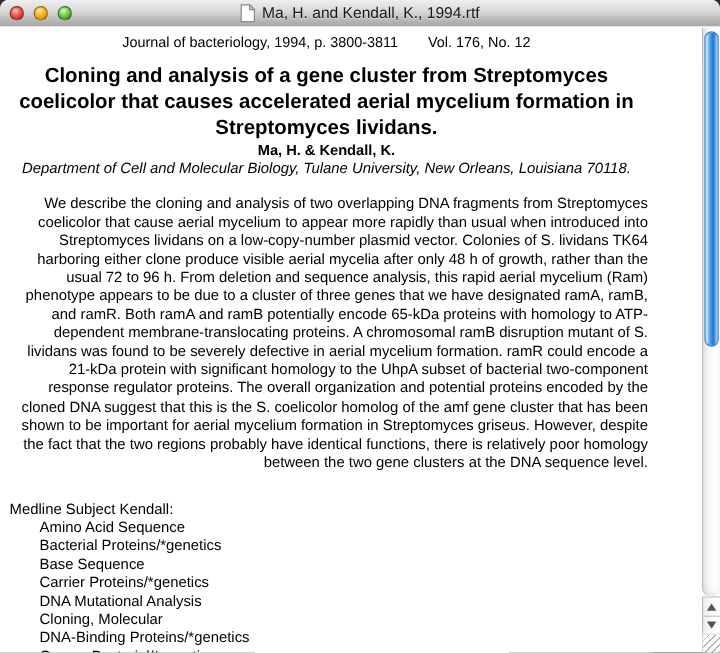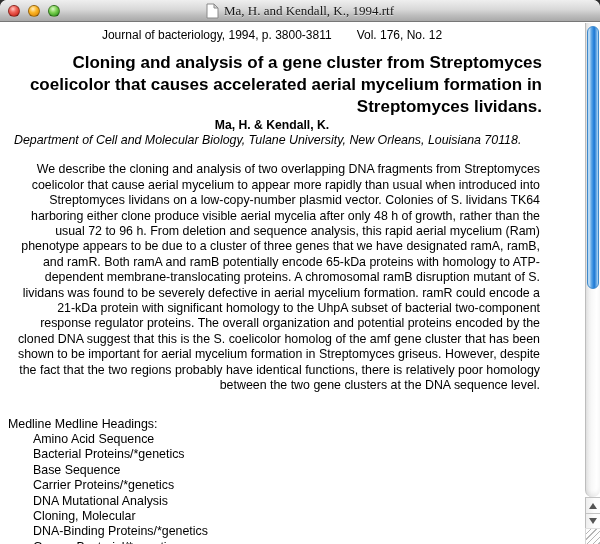--- a/index.html
+++ b/index.html
@@ -18,36 +18,36 @@
     display:flex;align-items:center;justify-content:center;
   }
   .traffic-lights{position:absolute;left:8px;top:5px;display:flex;gap:8px;}
   .light{width:12px;height:12px;border-radius:50%;border:1px solid rgba(0,0,0,0.35);}
   .light.red{background:radial-gradient(circle at 4px 3px,#ffc8c3,#f0685e 35%,#d6362c 70%,#8f1d14);}
   .light.yellow{background:radial-gradient(circle at 4px 3px,#ffeec2,#fbb628 40%,#e5920d 75%,#a96a03);}
   .light.green{background:radial-gradient(circle at 4px 3px,#dcf8c8,#7ed153 40%,#3fa226 75%,#226410);}
   .title-group{display:flex;align-items:center;gap:5px;}
   .doc-icon{display:flex;align-items:center;}
   .title-text{
-    font-family:Liberation Serif, serif;font-size:13px;color:#161616;
+    font-family:Liberation Sans, sans-serif;font-size:13px;color:#161616;
     text-shadow:0 1px 0 rgba(255,255,255,0.55);white-space:nowrap;
   }
   
   .content{
     position:absolute;top:23px;left:0;width:544px;bottom:0;background:#fff;
     color:#000;font-size:12.4px;line-height:15.4px;overflow:hidden;
   }
   .journal-line{margin-top:5px;text-align:center;font-size:12px;}
   .journal-line .vol{margin-left:25px;}
   .doc-title{
     margin:9px 2px 0;font-size:17px;line-height:22px;font-weight:bold;
-    text-align:right;color:#000;
+    text-align:center;color:#000;
   }
   .authors{text-align:center;font-weight:bold;font-size:12.2px;line-height:15px;}
-  .affiliation{text-align:left;font-style:italic;font-size:12.4px;line-height:15px;margin-left:14px;}
+  .affiliation{text-align:center;font-style:italic;font-size:12.4px;line-height:15px;}
   .abstract{margin:14px 4px 0 8px;text-align:right;}
   .medline-label{margin:23px 0 0 8px;}
   .subject-list{margin-left:33px;}
   .subject-item{line-height:15.4px;}
   
   .scrollbar{position:absolute;top:23px;right:0;width:15px;bottom:0;}
   .sb-track{
     position:absolute;top:0;left:0;right:0;bottom:47px;
     background:linear-gradient(to right,#e7e7e7,#f8f8f8 40%,#ffffff 75%);
     border-left:1px solid #bdbdbd;
@@ -97,21 +97,21 @@
   </div>
 
   <div class="content">
     <div class="journal-line">
       <span>Journal of bacteriology, 1994, p. 3800-3811</span><span class="vol">Vol. 176, No. 12</span>
     </div>
     <div class="doc-title">Cloning and analysis of a gene cluster from Streptomyces coelicolor that causes accelerated aerial mycelium formation in Streptomyces lividans.</div>
     <div class="authors">Ma, H. &amp; Kendall, K.</div>
     <div class="affiliation">Department of Cell and Molecular Biology, Tulane University, New Orleans, Louisiana 70118.</div>
     <div class="abstract">We describe the cloning and analysis of two overlapping DNA fragments from Streptomyces coelicolor that cause aerial mycelium to appear more rapidly than usual when introduced into Streptomyces lividans on a low-copy-number plasmid vector. Colonies of S. lividans TK64 harboring either clone produce visible aerial mycelia after only 48 h of growth, rather than the usual 72 to 96 h. From deletion and sequence analysis, this rapid aerial mycelium (Ram) phenotype appears to be due to a cluster of three genes that we have designated ramA, ramB, and ramR. Both ramA and ramB potentially encode 65-kDa proteins with homology to ATP-dependent membrane-translocating proteins. A chromosomal ramB disruption mutant of S. lividans was found to be severely defective in aerial mycelium formation. ramR could encode a 21-kDa protein with significant homology to the UhpA subset of bacterial two-component response regulator proteins. The overall organization and potential proteins encoded by the cloned DNA suggest that this is the S. coelicolor homolog of the amf gene cluster that has been shown to be important for aerial mycelium formation in Streptomyces griseus. However, despite the fact that the two regions probably have identical functions, there is relatively poor homology between the two gene clusters at the DNA sequence level.</div>
-    <div class="medline-label">Medline Medline Headings:</div>
+    <div class="medline-label">Medline Subject Kendall:</div>
     <div class="subject-list">
       <div class="subject-item">Amino Acid Sequence</div>
       <div class="subject-item">Bacterial Proteins/*genetics</div>
       <div class="subject-item">Base Sequence</div>
       <div class="subject-item">Carrier Proteins/*genetics</div>
       <div class="subject-item">DNA Mutational Analysis</div>
       <div class="subject-item">Cloning, Molecular</div>
       <div class="subject-item">DNA-Binding Proteins/*genetics</div>
       <div class="subject-item">Genes, Bacterial/*genetics</div>
 

